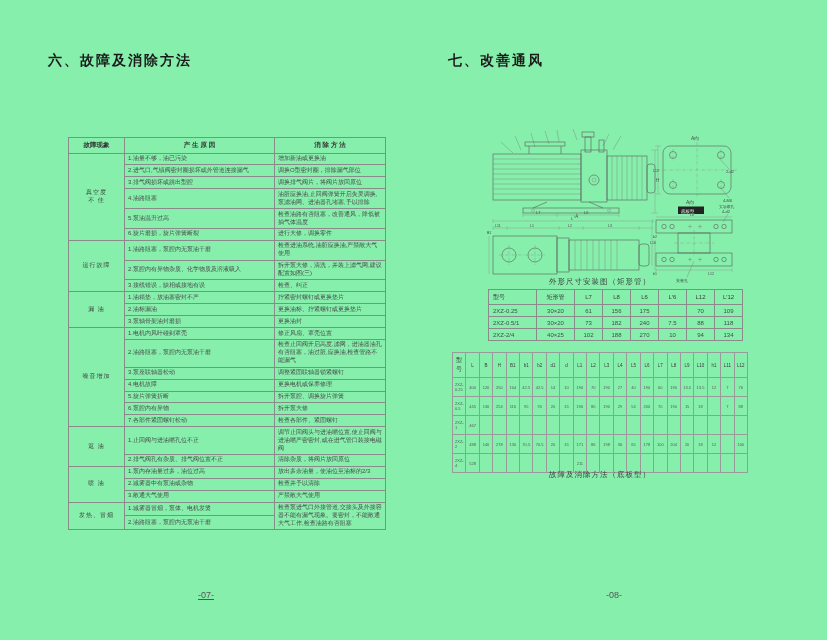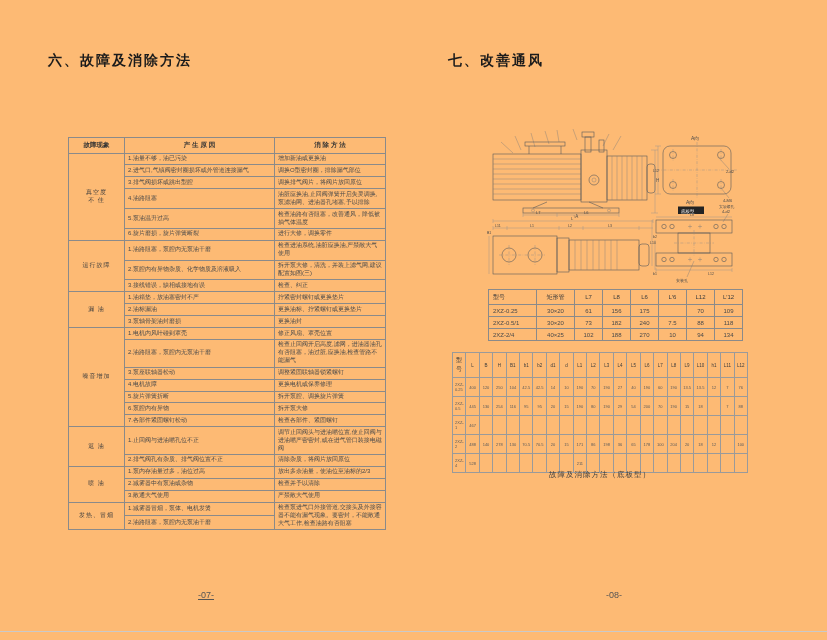--- a/index.html
+++ b/index.html
@@ -1,16 +1,16 @@
 <!DOCTYPE html>
 <html><head>
 <meta charset="utf-8">
 <style>
   html,body{margin:0;padding:0;background:#fff;}
-  .sheet{position:relative;width:827px;height:640px;background:#fdba74;overflow:hidden;
+  .sheet{position:relative;width:827px;height:640px;background:#86efac;overflow:hidden;
          font-family:"Liberation Sans",sans-serif;color:#333;}
   .bottom-rule{position:absolute;left:0;top:631px;width:827px;height:1px;background:#c9c9c9;}
   .page-title{position:absolute;font-size:14px;font-weight:bold;color:#1b1b1b;letter-spacing:2px;}
   #left-title{left:48px;top:52px;}
   #right-title{left:448px;top:52px;}
   .page-num{position:absolute;font-size:9px;color:#555;}
   #pnum-left{left:198px;top:590px;text-decoration:underline;}
   #pnum-right{left:606px;top:590px;}
 
   
@@ -309,20 +309,21 @@
       <path class="dim" d="M2 22 V68"></path>
       <text class="svgtxt" x="0" y="46" font-size="3.5">L10</text>
 
       <path class="dim" d="M6 72 H82 M6 70 V74 M82 70 V74"></path>
       <text class="svgtxt" x="58" y="77" font-size="3.5">L12</text>
       <path class="thin" d="M44 63 L37 79"></path>
       <text class="svgtxt" x="26" y="84" font-size="4">安装孔</text>
     </svg>
   </div>
 
+  <div class="caption" id="caption-rect">外形尺寸安装图（矩形管）</div>
 
   <table id="rect-table">
     <colgroup>
         <col style="width:48px">
         <col style="width:38px">
         <col style="width:28px">
         <col style="width:28px">
         <col style="width:28px">
         <col style="width:28px">
         <col style="width:28px">

